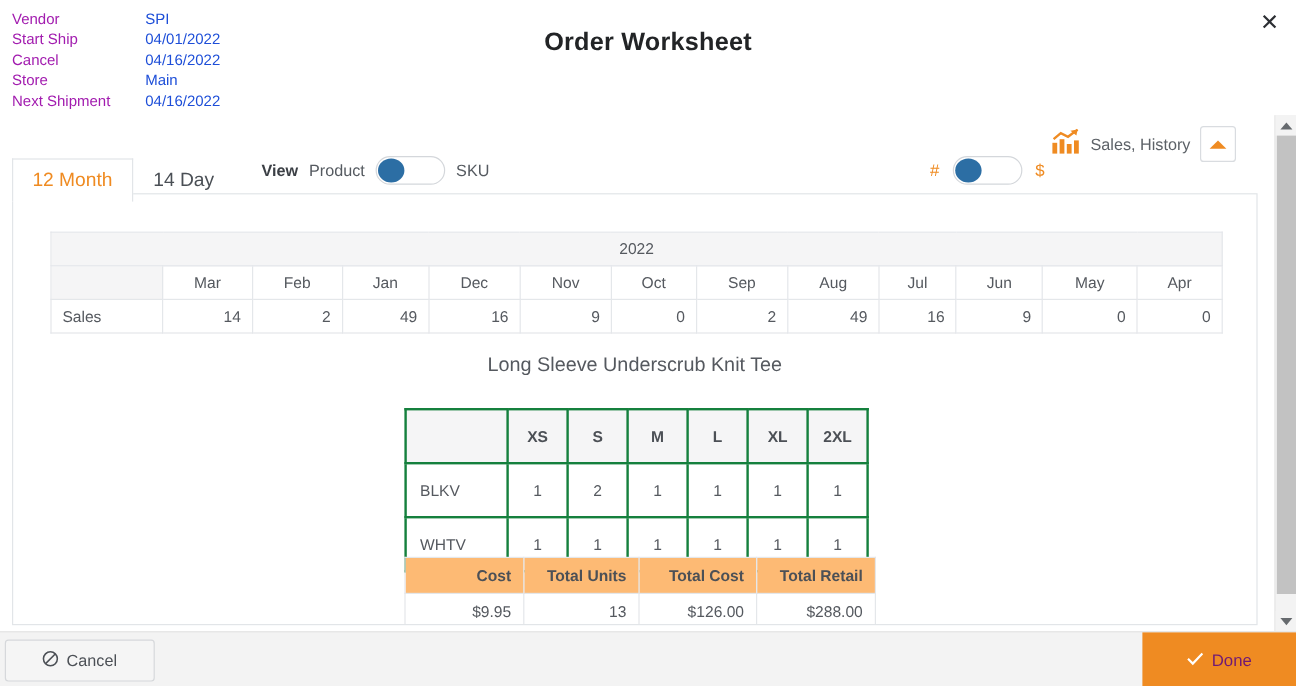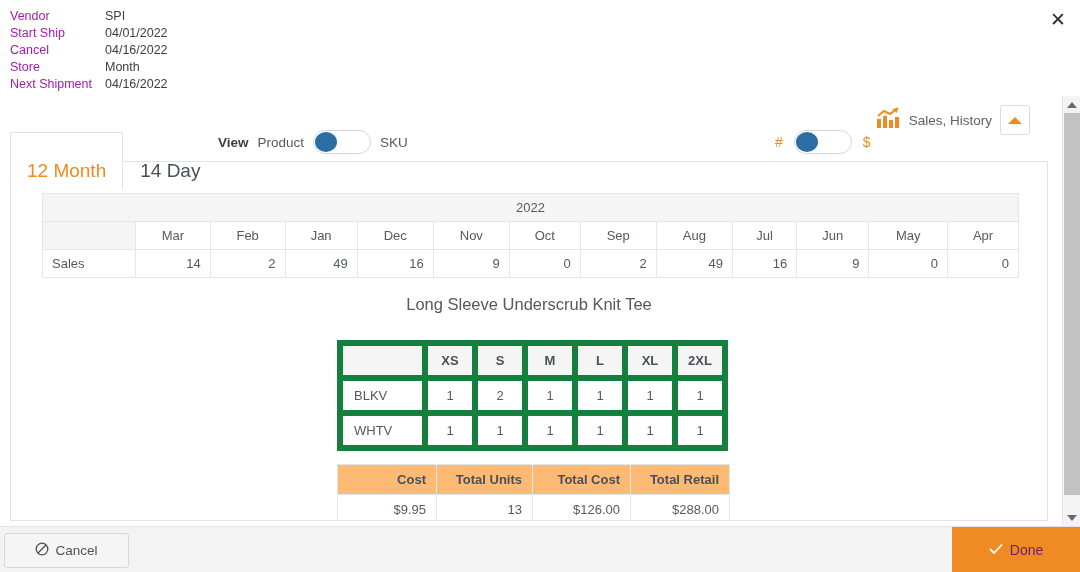--- a/index.html
+++ b/index.html
@@ -19,21 +19,21 @@
   
   .meta {
     position: absolute;
     top: 8px; left: 10px;
     font-size: 12.5px;
     color: #7b7f85;
     line-height: 17px;
   }
   .meta-row { display: flex; }
   .meta-label { width: 95px; color: #a21caf; }
-  .meta-value { color: #404040; }
+  .meta-value { color: #1d4ed8; margin-left: 16px; }
 
   .page-title {
     position: absolute;
     top: 24px; left: 0; right: 0;
     text-align: center;
     font-size: 21px;
     font-weight: bold;
     color: #222426;
     letter-spacing: .2px;
   }
@@ -103,22 +103,22 @@
   }
 
   
   .tabs {
     position: absolute;
     top: 131px; left: 10px;
     display: flex;
     z-index: 3;
   }
   .tab {
-    padding: 27px 16px 8px 16px;
-    font-size: 19px;
+    padding: 9px 16px 8px 16px;
+    font-size: 16px;
     color: #4a4f55;
     cursor: pointer;
     background: transparent;
     border: 1px solid transparent;
     border-bottom: none;
     position: relative;
     top: 1px;
     text-align: center;
   }
   .tab.active {
@@ -171,22 +171,22 @@
     color: #55595f;
   }
 
   .size-table {
     position: absolute;
     top: 178px; left: 326px;
     font-size: 13px;
     color: #55595f;
   }
   .size-table th, .size-table td {
-    border: 6px solid #15803d;
-    width: 50px; height: 35px;
+    border: 2px solid #15803d;
+    width: 50px; height: 45px;
     text-align: center;
     padding: 0 6px;
   }
   .size-table th { background: #f5f5f6; font-weight: bold; color: #4c5056; }
   .size-table th.corner-cell { background: #f5f5f6; width: 85px; }
   .size-table td.rowlabel {
     text-align: left; width: 85px; background: #fff; padding-left: 11px;
   }
   .size-table td { background: #fff; }
 
@@ -289,28 +289,29 @@
     <div class="meta-row">
       <span class="meta-label">Start Ship</span>
       <span class="meta-value">04/01/2022</span>
     </div>
     <div class="meta-row">
       <span class="meta-label">Cancel</span>
       <span class="meta-value">04/16/2022</span>
     </div>
     <div class="meta-row">
       <span class="meta-label">Store</span>
-      <span class="meta-value">Month</span>
+      <span class="meta-value">Main</span>
     </div>
     <div class="meta-row">
       <span class="meta-label">Next Shipment</span>
       <span class="meta-value">04/16/2022</span>
     </div>
   </div>
 
+  <div class="page-title">Order Worksheet</div>
 
   <button class="close-btn">✕</button>
 
   <div class="toolbar">
 
     <div class="view-group">
       <span class="view-label">View</span>
       <span>Product</span>
       <div class="switch">
         <div class="knob"></div>

